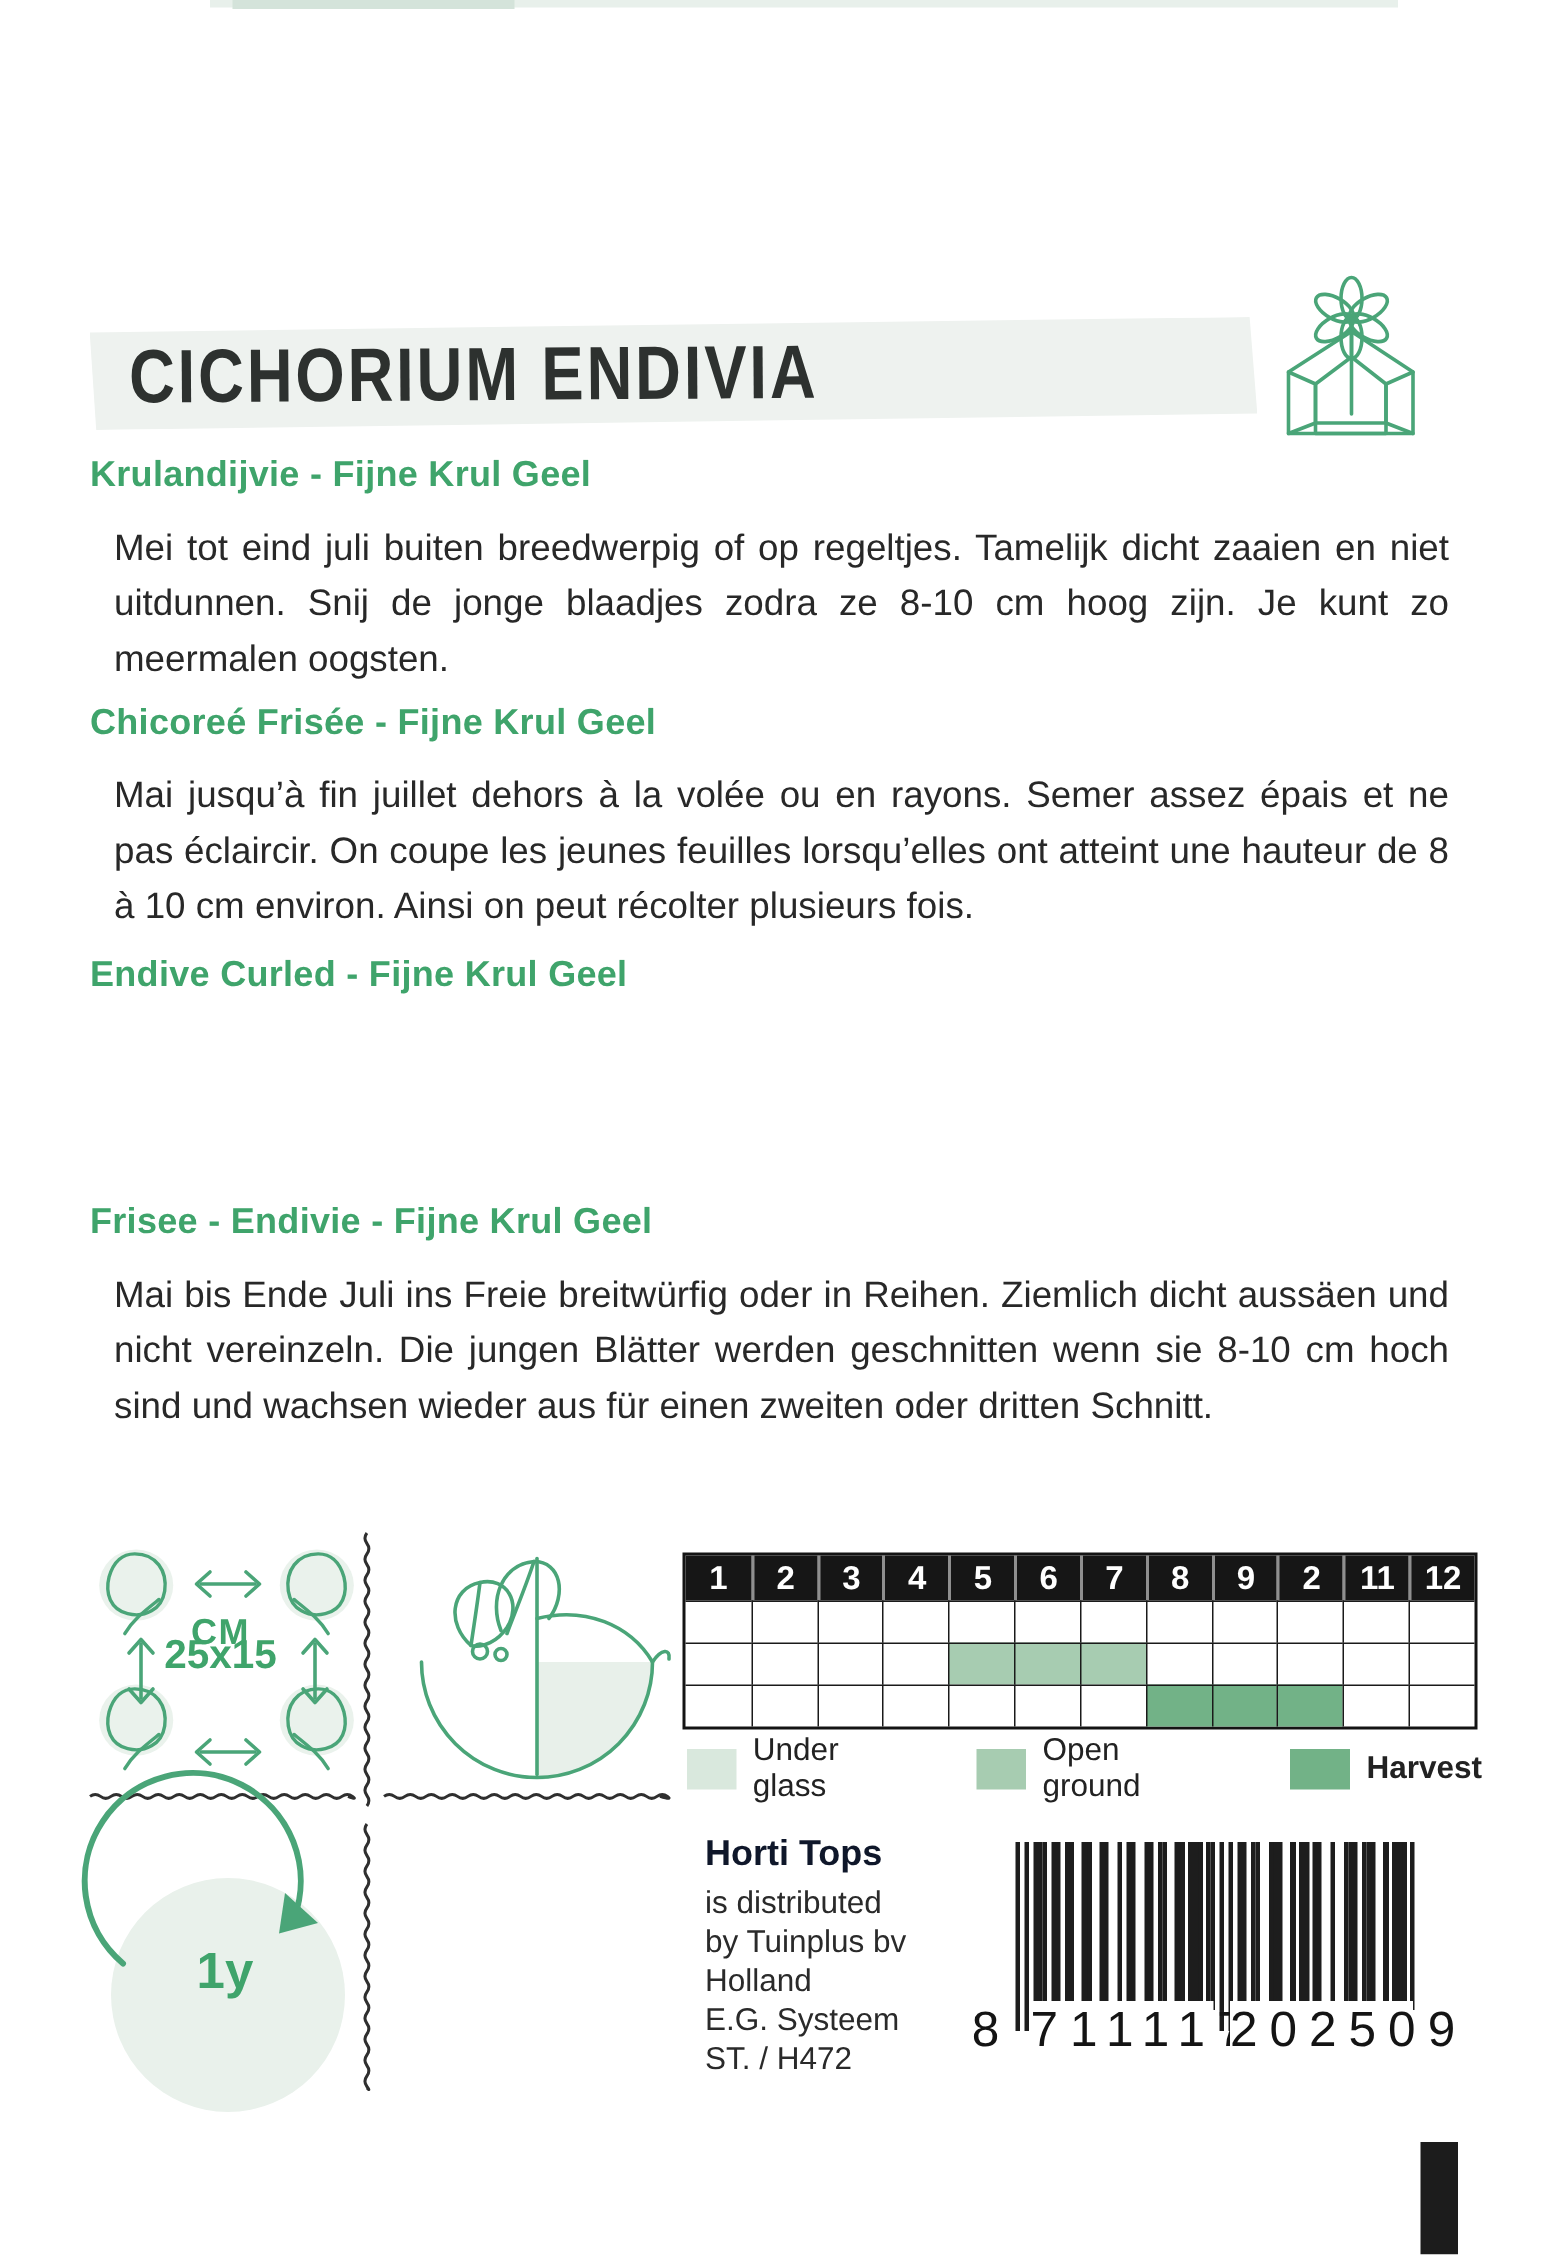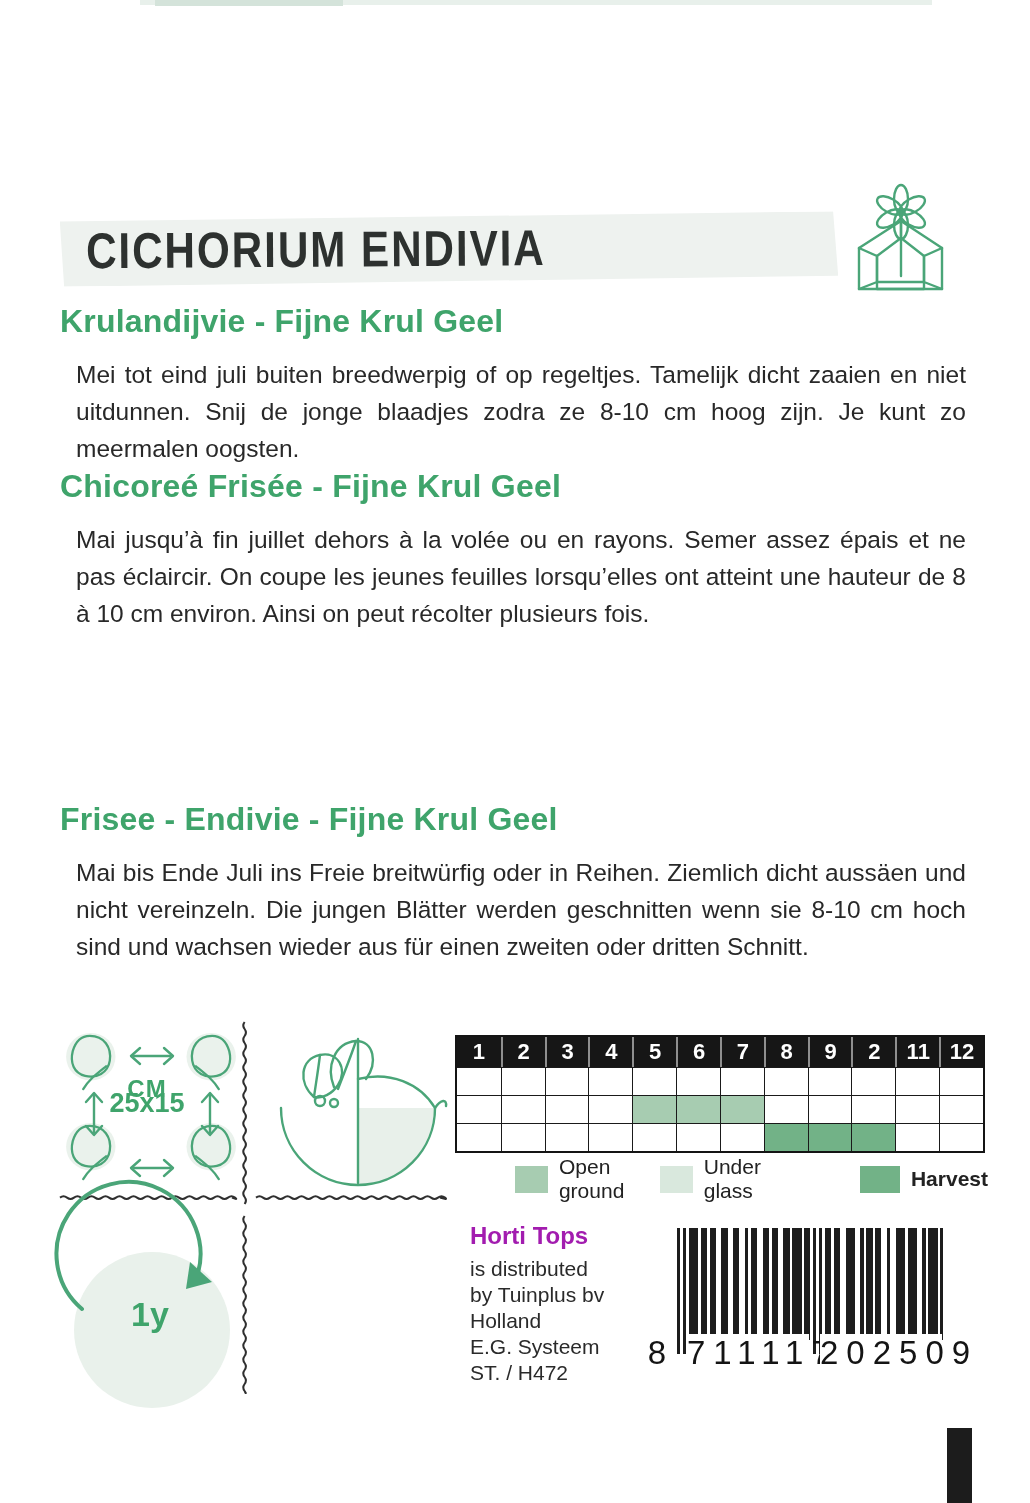--- a/index.html
+++ b/index.html
@@ -22,21 +22,21 @@
     display:flex;align-items:center;
   }
   .title-band .title{
     margin-left:26px;font-size:45px;font-weight:700;color:#2d312f;
     letter-spacing:2px;transform:scale(0.94,1.12);transform-origin:left center;
     white-space:nowrap;
   }
 
   
   .sec{position:absolute;left:60px;width:922px;}
-  .sec h2{margin:0 0 7px 0;font-size:32px;font-weight:700;color:#3fa46b;letter-spacing:.2px;}
+  .sec h2{margin:0 0 7px 0;font-size:24px;font-weight:700;color:#3fa46b;letter-spacing:.2px;}
   .sec p{margin:16px;font-size:24.5px;line-height:37px;text-align:justify;color:#282828;}
 
   
   .cal{
     position:absolute;left:455px;top:1035px;width:530px;
     border:2px solid #141414;box-sizing:border-box;background:#fff;
   }
   .cal-row{display:grid;grid-template-columns:repeat(12,1fr);}
   .cal-hdr{
     background:#161616;color:#fff;font-weight:700;font-size:22px;
@@ -51,21 +51,21 @@
   .cal-cell:first-child{border-left:none;}
 
   
   .legend{position:absolute;left:458px;top:1155px;width:530px;display:flex;align-items:center;}
   .legend-item{display:flex;align-items:center;}
   .legend-swatch{width:40px;height:27px;margin-right:11px;}
   .legend-label{font-size:21px;color:#222;}
 
   
   .dist{position:absolute;left:470px;top:1222px;width:200px;}
-  .dist .dist-name{font-size:24px;font-weight:700;color:#a21caf;margin:0 0 6px 0;}
+  .dist .dist-name{font-size:24px;font-weight:700;color:#0f172a;margin:0 0 6px 0;}
   .dist .dist-line{font-size:21px;line-height:26px;color:#2a2a2a;}
 
   
   .barcode{position:absolute;left:677px;top:1228px;width:272px;height:146px;}
   .barcode .bar{position:absolute;top:0;background:#1d1d1d;}
   .bc-digit{position:absolute;font-size:33px;color:#141414;background:#fff;letter-spacing:8px;text-align:center;top:106px;}
   .bc-first{left:-32px;width:24px;letter-spacing:0;background:transparent;}
   .bc-g1{left:10px;width:122px;}
   .bc-g2{left:143px;width:122px;}
 
@@ -113,20 +113,21 @@
 
 <div class="sec" style="top:303px;">
   <h2>Krulandijvie - Fijne Krul Geel</h2>
   <p>Mei tot eind juli buiten breedwerpig of op regeltjes. Tamelijk dicht zaaien en niet uitdunnen. Snij de jonge blaadjes zodra ze 8-10 cm hoog zijn. Je kunt zo meermalen oogsten.</p>
 </div>
 <div class="sec" style="top:468px;">
   <h2>Chicoreé Frisée - Fijne Krul Geel</h2>
   <p>Mai jusqu’à fin juillet dehors à la volée ou en rayons. Semer assez épais et ne pas éclaircir. On coupe les jeunes feuilles lorsqu’elles ont atteint une hauteur de 8 à 10 cm environ. Ainsi on peut récolter plusieurs fois.</p>
 </div>
 <div class="sec" style="top:636px;">
+  <h2>Endive Curled - Fijne Krul Geel</h2>
 </div>
 <div class="sec" style="top:801px;">
   <h2>Frisee - Endivie - Fijne Krul Geel</h2>
   <p>Mai bis Ende Juli ins Freie breitwürfig oder in Reihen. Ziemlich dicht aussäen und nicht vereinzeln. Die jungen Blätter werden geschnitten wenn sie 8-10 cm hoch sind und wachsen wieder aus für einen zweiten oder dritten Schnitt.</p>
 </div>
 
 <svg style="left:62px;top:1032px;" width="180" height="162" viewBox="0 0 180 162">
   <defs>
     <g id="leafShape">
       <ellipse cx="24" cy="24" rx="26" ry="25" fill="#eaf2ec" stroke="none"></ellipse>
@@ -238,27 +239,27 @@
         <div class="cal-cell"></div>
         <div class="cal-cell" style="background: rgb(114, 178, 135);"></div>
         <div class="cal-cell" style="background: rgb(114, 178, 135);"></div>
         <div class="cal-cell" style="background: rgb(114, 178, 135);"></div>
         <div class="cal-cell"></div>
         <div class="cal-cell"></div>
       </div>
     </div>
 </div>
 <div class="legend" id="legend">
+    <div class="legend-item">
+      <div class="legend-swatch" style="background: rgb(217, 232, 221);"></div>
+      <div class="legend-label">Under glass</div>
+    </div>
     <div class="legend-item" style="margin-left: 57px;">
       <div class="legend-swatch" style="background: rgb(167, 204, 177);"></div>
       <div class="legend-label">Open ground</div>
-    </div>
-    <div class="legend-item">
-      <div class="legend-swatch" style="background: rgb(217, 232, 221);"></div>
-      <div class="legend-label">Under glass</div>
     </div>
     <div class="legend-item" style="margin-left: 64px; font-weight: bold;">
       <div class="legend-swatch" style="background: rgb(114, 178, 135);"></div>
       <div class="legend-label">Harvest</div>
     </div>
   </div>
 
 <div class="badge-bg"></div>
 <svg style="left:60px;top:1242px;" width="180" height="180" viewBox="0 0 180 180">
   <path d="M136 37 A72 72 0 1 0 22 67" fill="none" stroke="#4aa578" stroke-width="4" stroke-linecap="round"></path>

